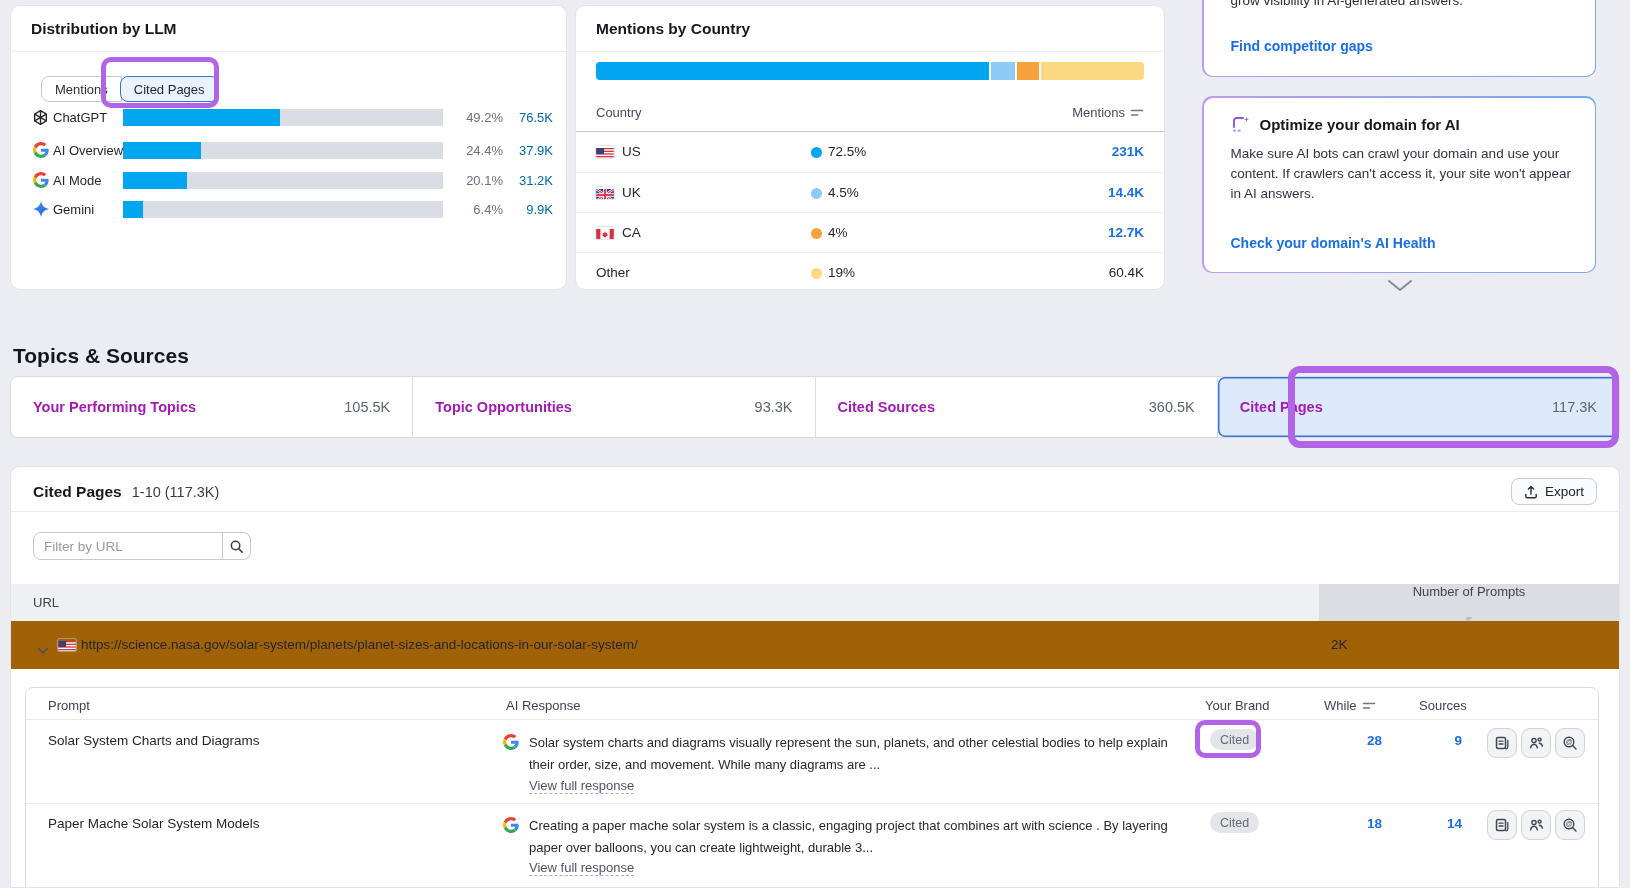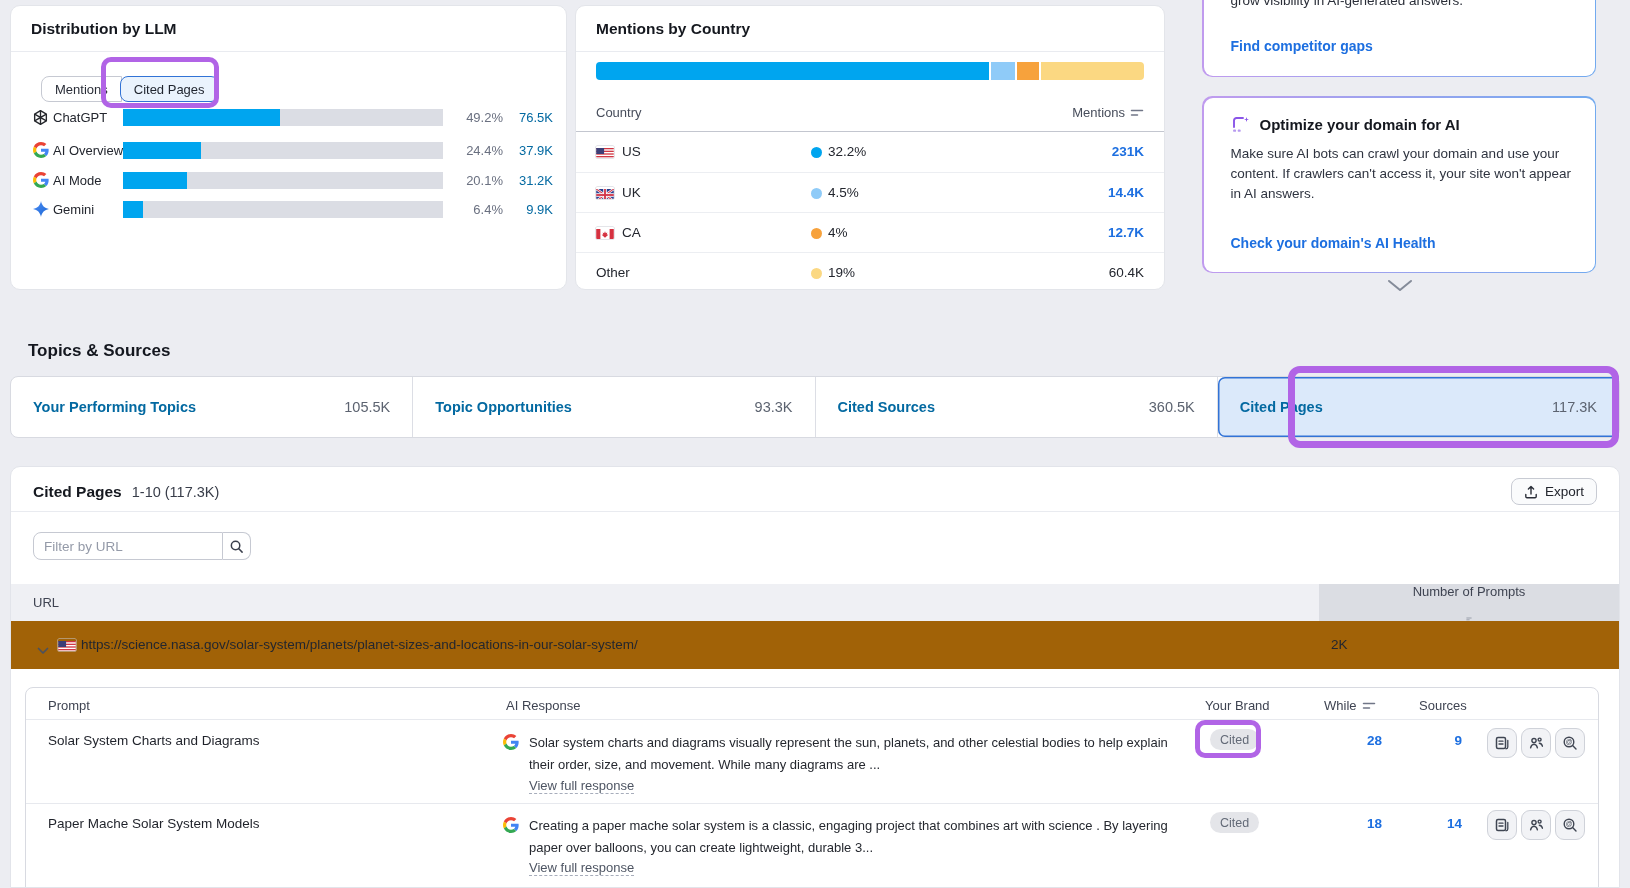--- a/index.html
+++ b/index.html
@@ -40,25 +40,25 @@
 
   
   .gcard{position:absolute;left:1202px;width:394px;background:linear-gradient(90deg,#c09bee,#72aaef);border-radius:10px;padding:1.5px;box-sizing:border-box;}
   .gcard-in{background:#fff;border-radius:9px;width:100%;height:100%;position:relative;overflow:hidden;box-sizing:border-box;}
   .side-clip{position:absolute;left:27px;top:6px;font-size:13.5px;color:#2a2e38;}
   .side-link{position:absolute;left:27px;font-size:14px;font-weight:bold;color:#1d6fe0;cursor:pointer;}
   .side-title{position:absolute;left:27px;top:17px;display:flex;align-items:center;gap:10px;font-size:15px;font-weight:bold;color:#15181f;}
   .side-body{position:absolute;left:27px;top:46px;width:342px;font-size:13.5px;line-height:20px;color:#2f3440;}
 
   
-  .sec-heading{position:absolute;left:13px;top:327px;font-size:17px;font-weight:bold;color:#14171f;margin-left:15px;}
+  .sec-heading{position:absolute;left:13px;top:327px;font-size:21px;font-weight:bold;color:#14171f;}
   .tabbar{position:absolute;left:10px;top:376px;width:1610px;height:62px;background:#fff;border:1px solid #d8dae1;border-radius:8px;box-sizing:border-box;display:flex;}
   .tab{flex:1;display:flex;align-items:center;justify-content:space-between;padding:0 22px;border-right:1px solid #dcdee5;cursor:pointer;box-sizing:border-box;}
   .tab:last-child{border-right:none;}
-  .tab-label{font-size:14.5px;font-weight:bold;color:#0369a1;}
+  .tab-label{font-size:14.5px;font-weight:bold;color:#a21caf;}
   .tab-count{font-size:14.5px;color:#5c6370;}
   .tab.selected{background:#dbe9fa;box-shadow:inset 0 0 0 1.5px #3273d6;border-radius:7px;}
 
   
   .ann{position:absolute;border:5px solid #b164e6;border-radius:10px;z-index:40;pointer-events:none;box-sizing:border-box;}
   .ann.thick{border-width:7px;border-radius:12px;}
 
   
   .panel{position:absolute;left:10px;top:466px;width:1610px;height:422px;background:#fff;border:1px solid #e2e4ea;border-radius:10px 10px 0 0;box-sizing:border-box;overflow:hidden;}
   .panel-title{position:absolute;left:22px;top:16px;display:flex;align-items:baseline;gap:10px;}
@@ -200,21 +200,21 @@
               <rect y="0" width="19" height="1.4"></rect>
               <rect y="2.9" width="19" height="1.4"></rect>
               <rect y="5.8" width="19" height="1.4"></rect>
               <rect y="8.7" width="19" height="1.4"></rect>
               <rect y="11.6" width="19" height="1.4"></rect>
             </g>
             <rect width="8.5" height="6.5" fill="#3c3f77"></rect>
           </svg></span>
       <span class="ct-name">US</span>
       <span class="ct-dot" style="background-color: rgb(0, 165, 239);"></span>
-      <span class="ct-pct">32.2%</span>
+      <span class="ct-pct">72.5%</span>
       <span class="ct-val link">231K</span>
     </div>
     <div class="ct-row bdr" style="top:166px;">
       <span class="flag"><svg width="18" height="12" viewBox="0 0 19 13">
             <rect width="19" height="13" fill="#2b3f8e"></rect>
             <path d="M0 0l19 13M19 0L0 13" stroke="#fff" stroke-width="2.6"></path>
             <path d="M0 0l19 13M19 0L0 13" stroke="#d2374a" stroke-width="1.1"></path>
             <rect x="7.6" width="3.8" height="13" fill="#fff"></rect>
             <rect y="4.6" width="19" height="3.8" fill="#fff"></rect>
             <rect x="8.5" width="2" height="13" fill="#d2374a"></rect>

